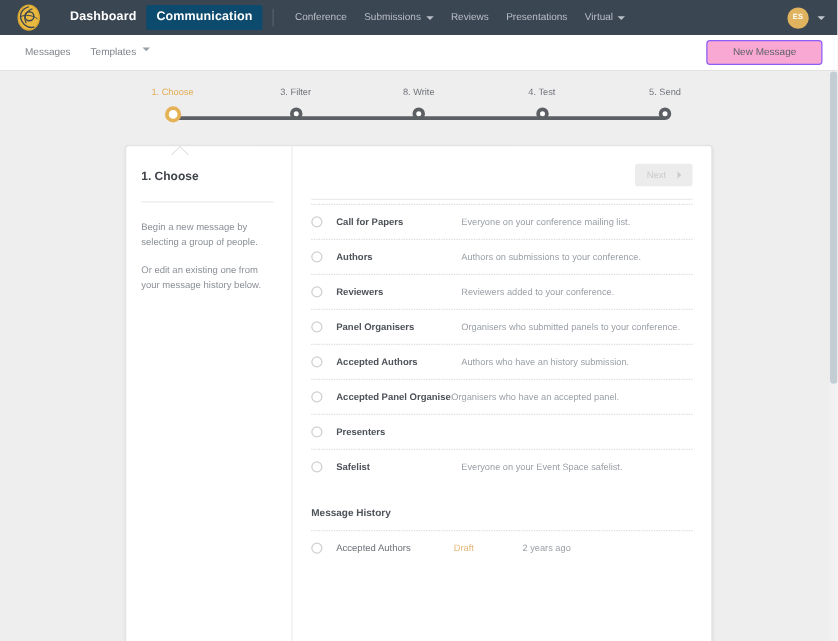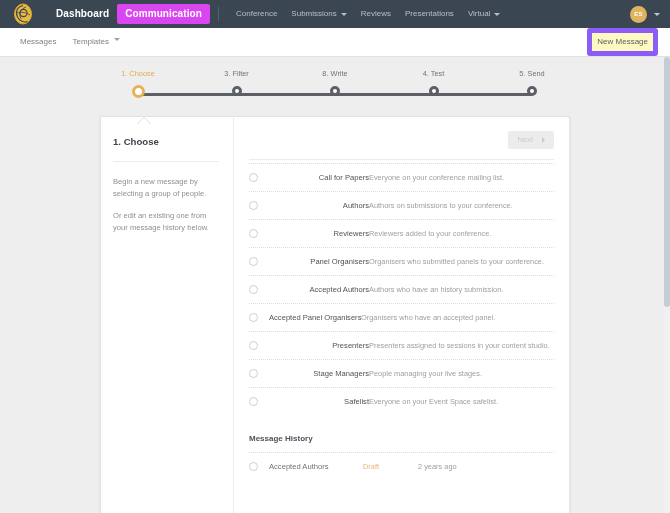--- a/index.html
+++ b/index.html
@@ -39,21 +39,21 @@
   .nav-link {
     font-size: 10px;
     font-weight: bold;
     color: #ffffff;
     padding: 5px 8px;
     border-radius: 2px;
     white-space: nowrap;
     line-height: 1;
     letter-spacing: .1px;
   }
-  .nav-link.active { background: #d946ef; }
+  .nav-link.active { background: #0c4a6e; }
 
   .nav-sep {
     width: 1px;
     height: 14px;
     background: #55606d;
     margin: 0 10px 0 8px;
   }
 
   .nav-secondary { display: flex; }
   .nav-item2 {
@@ -120,24 +120,24 @@
     width: 0; height: 0;
     border-left: 3px solid transparent;
     border-right: 3px solid transparent;
     border-top: 3.2px solid #9aa0a7;
     display: inline-block;
   }
   .subnav-spacer { flex: 1 1 auto; }
   .btn-new {
     font-size: 8px;
     color: #5d6167;
-    background: #fef9c3;
-    border: 5px solid #8b5cf6;
+    background: #f9a8d4;
+    border: 1px solid #8b5cf6;
     border-radius: 3px;
-    padding: 5px 5px;
+    padding: 5px 20px;
     line-height: 1;
     white-space: nowrap;
   }
 
   
   .content {
     position: relative;
     height: 456px;
     overflow: hidden;
   }
@@ -300,27 +300,26 @@
   .radio {
     width: 9px; height: 9px;
     flex: 0 0 9px;
     border-radius: 50%;
     border: 1px solid #cdcfd2;
     background: #fff;
     margin-right: 11px;
   }
   .opt-name {
     font-size: 7.6px;
-    font-weight: normal;
+    font-weight: bold;
     color: #4e5259;
     width: 100px;
     flex: 0 0 100px;
     white-space: nowrap;
     overflow: hidden;
-    text-align: right;
   }
   .opt-name.wide { width: 92px; flex: 0 0 92px; }
   .opt-desc {
     font-size: 7.4px;
     color: #9ba0a7;
     white-space: nowrap;
     overflow: hidden;
   }
 
   
@@ -516,29 +515,23 @@
 
           <div class="opt-row">
             <div class="radio"></div>
             <div class="opt-name wide">Accepted Panel Organisers</div>
             <div class="opt-desc">Organisers who have an accepted panel.</div>
           </div>
 
           <div class="opt-row">
             <div class="radio"></div>
             <div class="opt-name">Presenters</div>
-            <div class="opt-desc">Presenters assigned to sessions in your content studio.</div>
-          </div>
-
-
-          <div class="opt-row">
-            <div class="radio"></div>
-            <div class="opt-name">Stage Managers</div>
-            <div class="opt-desc">People managing your live stages.</div>
-          </div>
+          </div>
+
+
 
           <div class="opt-row">
             <div class="radio"></div>
             <div class="opt-name">Safelist</div>
             <div class="opt-desc">Everyone on your Event Space safelist.</div>
           </div>
 
         </div>
 
         <div class="history-head">Message History</div>

